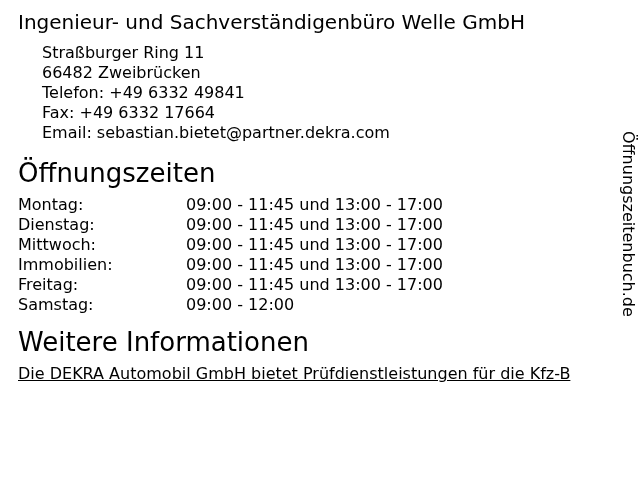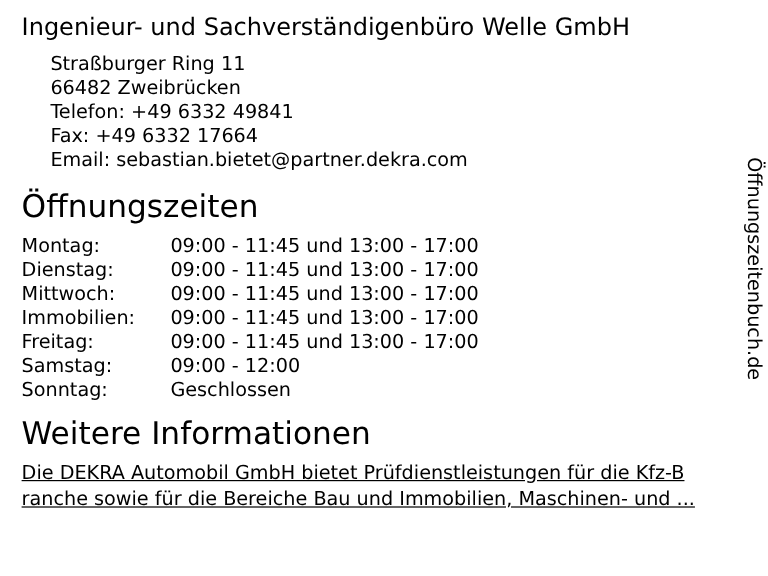--- a/index.html
+++ b/index.html
@@ -42,20 +42,21 @@
     margin-top: 16px;
     margin-bottom: 9px;
   }
   .hours-table {
     font-size: 16px;
     line-height: 20px;
   }
   .hours-row {
     display: flex;
     white-space: nowrap;
+    gap: 44px;
   }
   .hours-row .day {
     flex: none;
     width: 124px;
   }
   .info-text div {
     font-size: 16px;
     line-height: 22px;
     white-space: nowrap;
     text-decoration: underline;
@@ -105,28 +106,23 @@
       <span class="times">09:00 - 11:45 und 13:00 - 17:00</span>
     </div>
     <div class="hours-row">
       <span class="day">Freitag:</span>
       <span class="times">09:00 - 11:45 und 13:00 - 17:00</span>
     </div>
     <div class="hours-row">
       <span class="day">Samstag:</span>
       <span class="times">09:00 - 12:00</span>
     </div>
-    <div class="hours-row">
-      <span class="day">Sonntag:</span>
-      <span class="times">Geschlossen</span>
-    </div>
   </div>
 
   <h2 class="section-heading info-heading">Weitere Informationen</h2>
 
   <div class="info-text">
     <div>Die DEKRA Automobil GmbH bietet Prüfdienstleistungen für die Kfz-B</div>
-    <div>ranche sowie für die Bereiche Bau und Immobilien, Maschinen- und ...</div>
   </div>
 
 </div>
 
 <div class="watermark">Öffnungszeitenbuch.de</div>
 
 </body></html>

